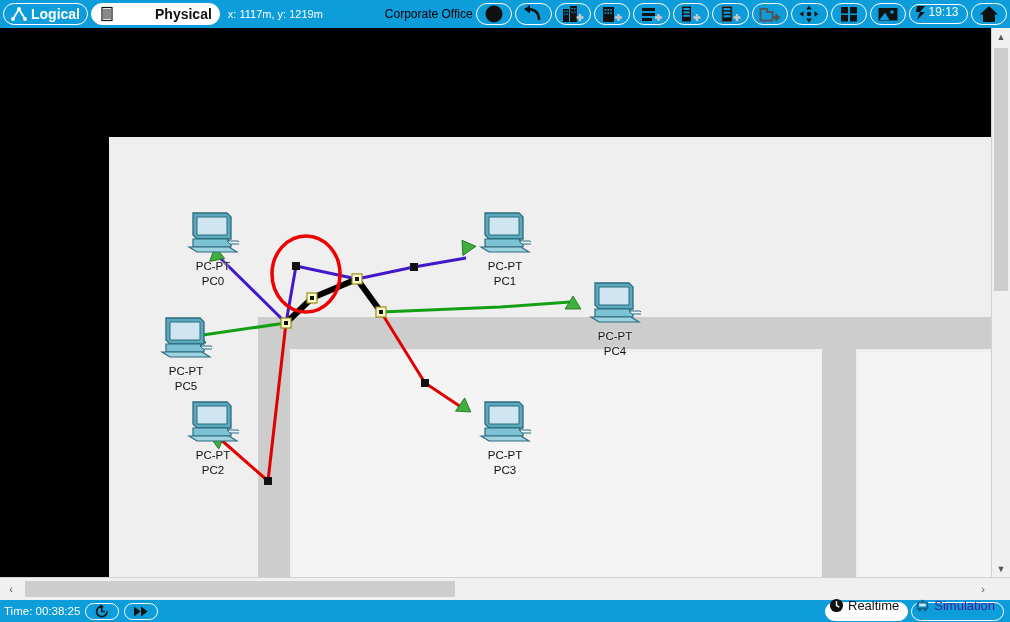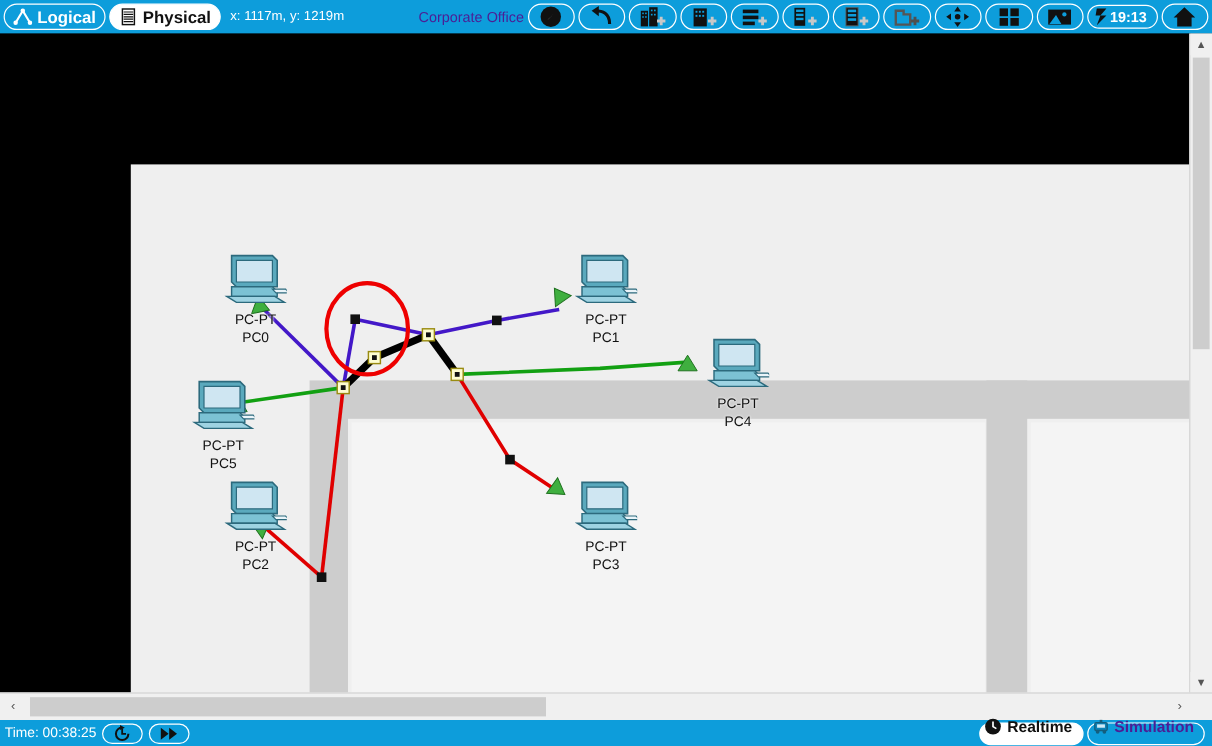--- a/index.html
+++ b/index.html
@@ -17,31 +17,31 @@
     display:flex;align-items:center;
   }
   .pill{
     height:22px;border:1.5px solid #ffffff;border-radius:11px;
     display:flex;align-items:center;justify-content:center;
     box-sizing:border-box;color:#ffffff;
     font-size:14px;font-weight:bold;
     padding:0 7px;margin-left:3px;
     white-space:nowrap;
   }
-  .pill.active{background:#ffffff;color:#111;}
+  .pill.active{background:#ffffff;color:#111;gap:36px;}
   .pill.icoonly{width:40px;padding:0;}
   .tabico{width:16px;height:16px;margin-right:4px;flex:none;}
   #coords{color:#ffffff;font-size:11px;margin-left:8px;white-space:nowrap;}
-  #office{color:#4c1d95;font-size:12px;margin-left:62px;white-space:nowrap;}
+  #office{color:#000000;font-size:12px;margin-left:62px;white-space:nowrap;}
   .tbspacer{flex:1 1 auto;}
   #clockpill{
     height:20px;border:1.5px solid #ffffff;border-radius:11px;
-    box-sizing:border-box;display:flex;align-items:center;
+    box-sizing:border-box;display:flex;align-items:flex-start;
     padding:0 8px 0 4px;margin-left:3px;color:#ffffff;
-    font-size:12px;font-weight:bold;
+    font-size:12px;font-weight:normal;
   }
 
   
   #workspace{
     position:absolute;left:0;top:28px;width:992px;height:550px;
     background:#000;overflow:hidden;
   }
   #floorplan{position:absolute;left:109px;top:109px;width:980px;height:470px;background:#efefef;}
   .wall{position:absolute;background:#cdcdcd;}
   .room{position:absolute;background:#f4f4f4;}
@@ -85,21 +85,21 @@
   #timetext{color:#fff;font-size:11.5px;margin-left:4px;white-space:nowrap;}
   .rbtn{
     width:34px;height:17px;border:1.5px solid #fff;border-radius:9px;
     box-sizing:border-box;margin-left:5px;
     display:flex;align-items:center;justify-content:center;
   }
   #modebox{display:flex;align-items:center;margin-right:6px;}
   .modepill{
     height:19px;border:1.5px solid #fff;border-radius:10px;
     box-sizing:border-box;display:flex;align-items:center;
-    padding:0 8px 12px 3px;font-size:13px;font-weight:bold;margin-left:3px;
+    padding:0 8px 12px 3px;font-size:13px;font-weight:normal;margin-left:3px;
   }
   .modepill.on{background:#fff;color:#111;}
   .modepill.off{color:#4c1d95;}
   .modeico{width:15px;height:15px;margin-right:4px;flex:none;}
 </style>
 </head>
 <body>
 
 <div id="app">
 

